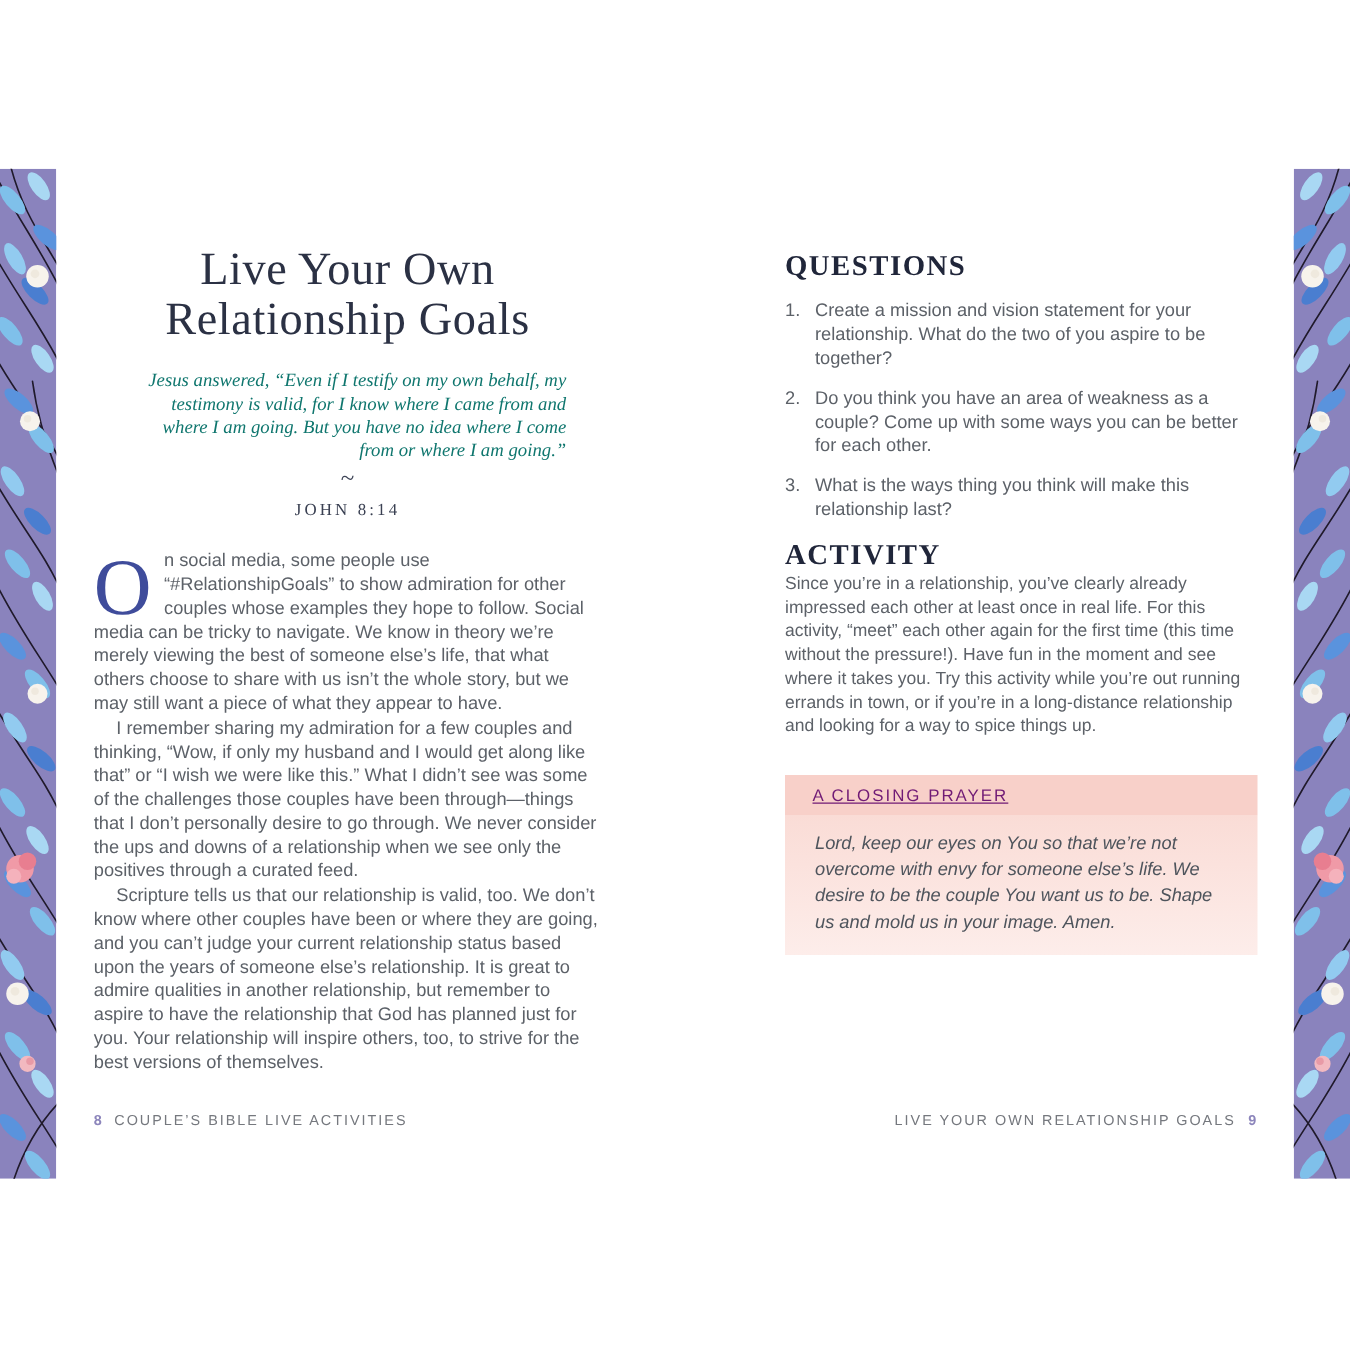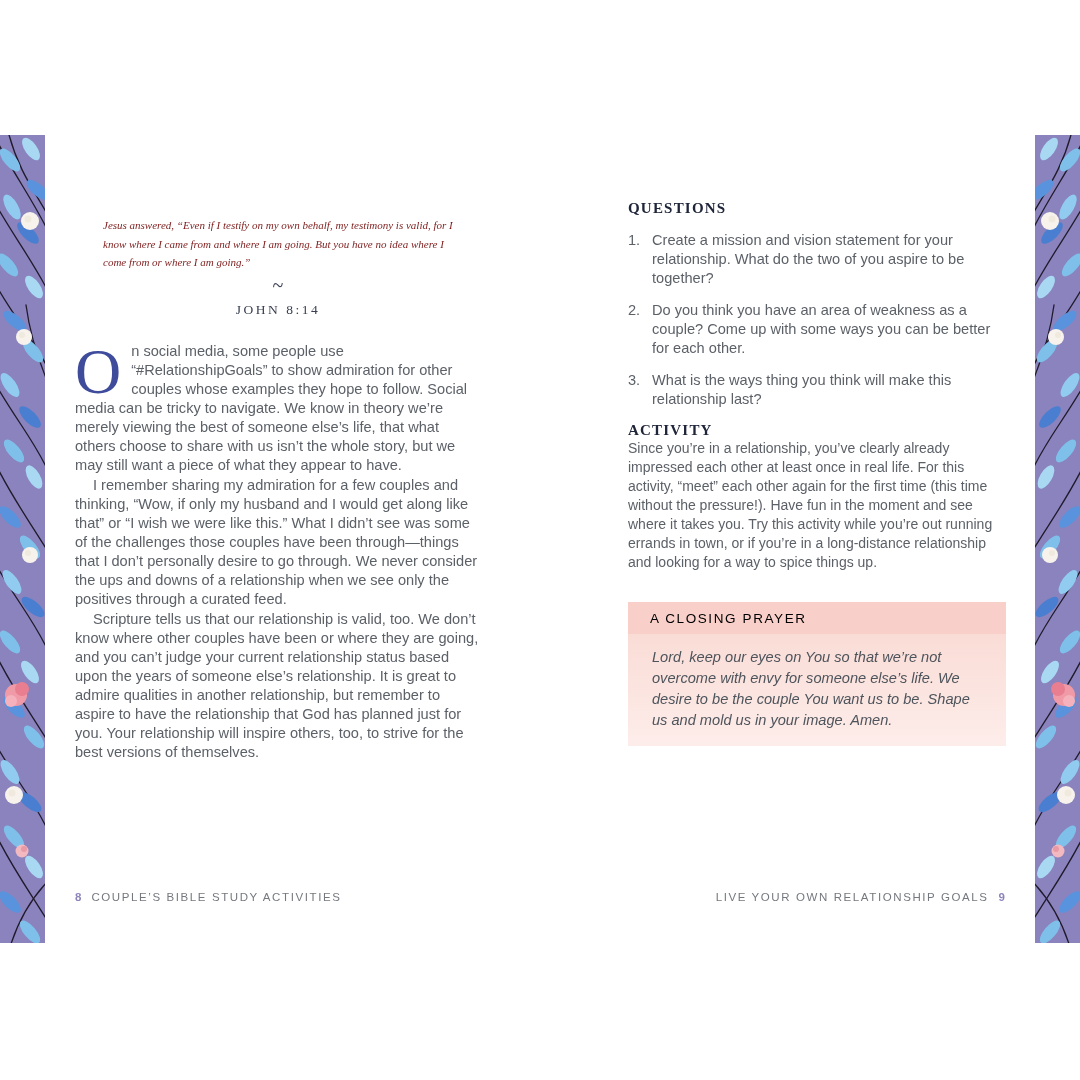--- a/index.html
+++ b/index.html
@@ -8,45 +8,45 @@
 
   
   .border-strip{position:absolute;top:135px;width:45px;height:808px;}
   .border-left{left:0;}
   .border-right{right:0;transform:scaleX(-1);}
 
   
   .left-page{position:absolute;left:75px;top:196px;width:406px;}
   .chapter-title{font-family:"Liberation Serif", serif;font-weight:400;color:#2b3144;
                  font-size:37px;line-height:40px;text-align:center;letter-spacing:.5px;}
-  .epigraph{font-family:"Liberation Serif", serif;font-style:italic;color:#7f1d1d;
-            font-size:11px;line-height:18.5px;text-align:left;width:350px;margin:20px auto 0;}
+  .epigraph{font-family:"Liberation Serif", serif;font-style:italic;color:#0f766e;
+            font-size:15px;line-height:18.5px;text-align:right;width:350px;margin:20px auto 0;}
   .tilde{font-family:"Liberation Serif", serif;color:#3e4457;font-size:20px;text-align:center;
          margin-top:6px;line-height:14px;}
   .verse-ref{font-family:Liberation Serif, serif;color:#3a4052;font-size:13.5px;
              letter-spacing:2.5px;text-align:center;margin-top:10px;}
   .body-copy{margin-top:24px;color:#5c6168;font-size:14.6px;line-height:19px;}
   .dropcap{float:left;font-family:"Liberation Serif", serif;color:#3f4c9b;
            font-size:64px;line-height:52px;padding:4px 10px 0 0;}
   .body-copy p{margin:0;}
   .body-copy p + p{text-indent:18px;margin-top:1px;}
 
   
   .right-page{position:absolute;left:628px;top:200px;width:378px;}
-  .section-heading{font-family:"Liberation Serif", serif;color:#20263a;font-size:15px;
+  .section-heading{font-family:"Liberation Serif", serif;color:#20263a;font-size:23px;
                    letter-spacing:1.2px;font-weight:600;}
   .q-list{margin-top:14px;}
   .q-item{display:flex;color:#5c6168;font-size:14.6px;line-height:19px;margin-bottom:13px;}
   .q-num{width:24px;flex:0 0 24px;}
   .activity-heading{margin-top:0;}
   .activity-text{margin-top:0;color:#5c6168;font-size:14px;line-height:19px;}
 
   .prayer-box{margin-top:30px;}
-  .prayer-header{background:#f8d0c9;padding:9px 22px 8px;color:#000000;font-size:13.5px;
-                 letter-spacing:1.6px;}
+  .prayer-header{background:#f8d0c9;padding:9px 22px 8px;color:#701a75;font-size:13.5px;
+                 letter-spacing:1.6px;text-decoration:underline;}
   .prayer-body{background:linear-gradient(#fadcd6,#fdedea);padding:13px 24px 15px;
                font-style:italic;color:#4e545c;font-size:14.6px;line-height:21px;}
 
   
   .footer{position:absolute;top:891px;font-size:11.5px;letter-spacing:1.6px;color:#75787e;}
   .footer-left{left:75px;}
   .footer-right{right:75px;text-align:center;}
   .page-num{color:#8c85bb;font-weight:bold;letter-spacing:0;}
   .footer-left .page-num{margin-right:10px;}
   .footer-right .page-num{margin-left:10px;}
@@ -120,20 +120,24 @@
         <circle cx="24" cy="714" r="3" fill="#e89aa6"></circle>
       </g>
     </g>
   </svg>
 
   <svg class="border-strip border-right" viewBox="0 0 45 808" preserveAspectRatio="none" xmlns="http://www.w3.org/2000/svg" xmlns:xlink="http://www.w3.org/1999/xlink">
     <use href="#borderArt" xlink:href="#borderArt"></use>
   </svg>
 
   <div class="left-page">
+    <div class="chapter-title">
+      <div>Live Your Own</div>
+      <div>Relationship Goals</div>
+    </div>
 
     <div class="epigraph">Jesus answered, “Even if I testify on my own behalf, my testimony is valid, for I know where I came from and where I am going. But you have no idea where I come from or where I am going.”</div>
     <div class="tilde">~</div>
     <div class="verse-ref">JOHN 8:14</div>
 
     <div class="body-copy">
       <p><span class="dropcap">O</span><span>n social media, some people use “#RelationshipGoals” to show admiration for other couples whose examples they hope to follow. Social media can be tricky to navigate. We know in theory we’re merely viewing the best of someone else’s life, that what others choose to share with us isn’t the whole story, but we may still want a piece of what they appear to have.</span></p>
       <p>I remember sharing my admiration for a few couples and thinking, “Wow, if only my husband and I would get along like that” or “I wish we were like this.” What I didn’t see was some of the challenges those couples have been through—things that I don’t personally desire to go through. We never consider the ups and downs of a relationship when we see only the positives through a curated feed.</p>
       <p>Scripture tells us that our relationship is valid, too. We don’t know where other couples have been or where they are going, and you can’t judge your current relationship status based upon the years of someone else’s relationship. It is great to admire qualities in another relationship, but remember to aspire to have the relationship that God has planned just for you. Your relationship will inspire others, too, to strive for the best versions of themselves.</p>
     </div>
@@ -160,19 +164,19 @@
     <div class="section-heading activity-heading">ACTIVITY</div>
     <div class="activity-text">Since you’re in a relationship, you’ve clearly already impressed each other at least once in real life. For this activity, “meet” each other again for the first time (this time without the pressure!). Have fun in the moment and see where it takes you. Try this activity while you’re out running errands in town, or if you’re in a long-distance relationship and looking for a way to spice things up.</div>
 
     <div class="prayer-box">
       <div class="prayer-header">A CLOSING PRAYER</div>
       <div class="prayer-body">Lord, keep our eyes on You so that we’re not overcome with envy for someone else’s life. We desire to be the couple You want us to be. Shape us and mold us in your image. Amen.</div>
     </div>
   </div>
 
   <div class="footer footer-left">
-    <span class="page-num">8</span><span>COUPLE’S BIBLE STUDY ACTIVITIES</span>
+    <span class="page-num">8</span><span>COUPLE’S BIBLE LIVE ACTIVITIES</span>
   </div>
   <div class="footer footer-right">
     <span>LIVE YOUR OWN RELATIONSHIP GOALS</span><span class="page-num">9</span>
   </div>
 
 </div>
 
 </body></html>

